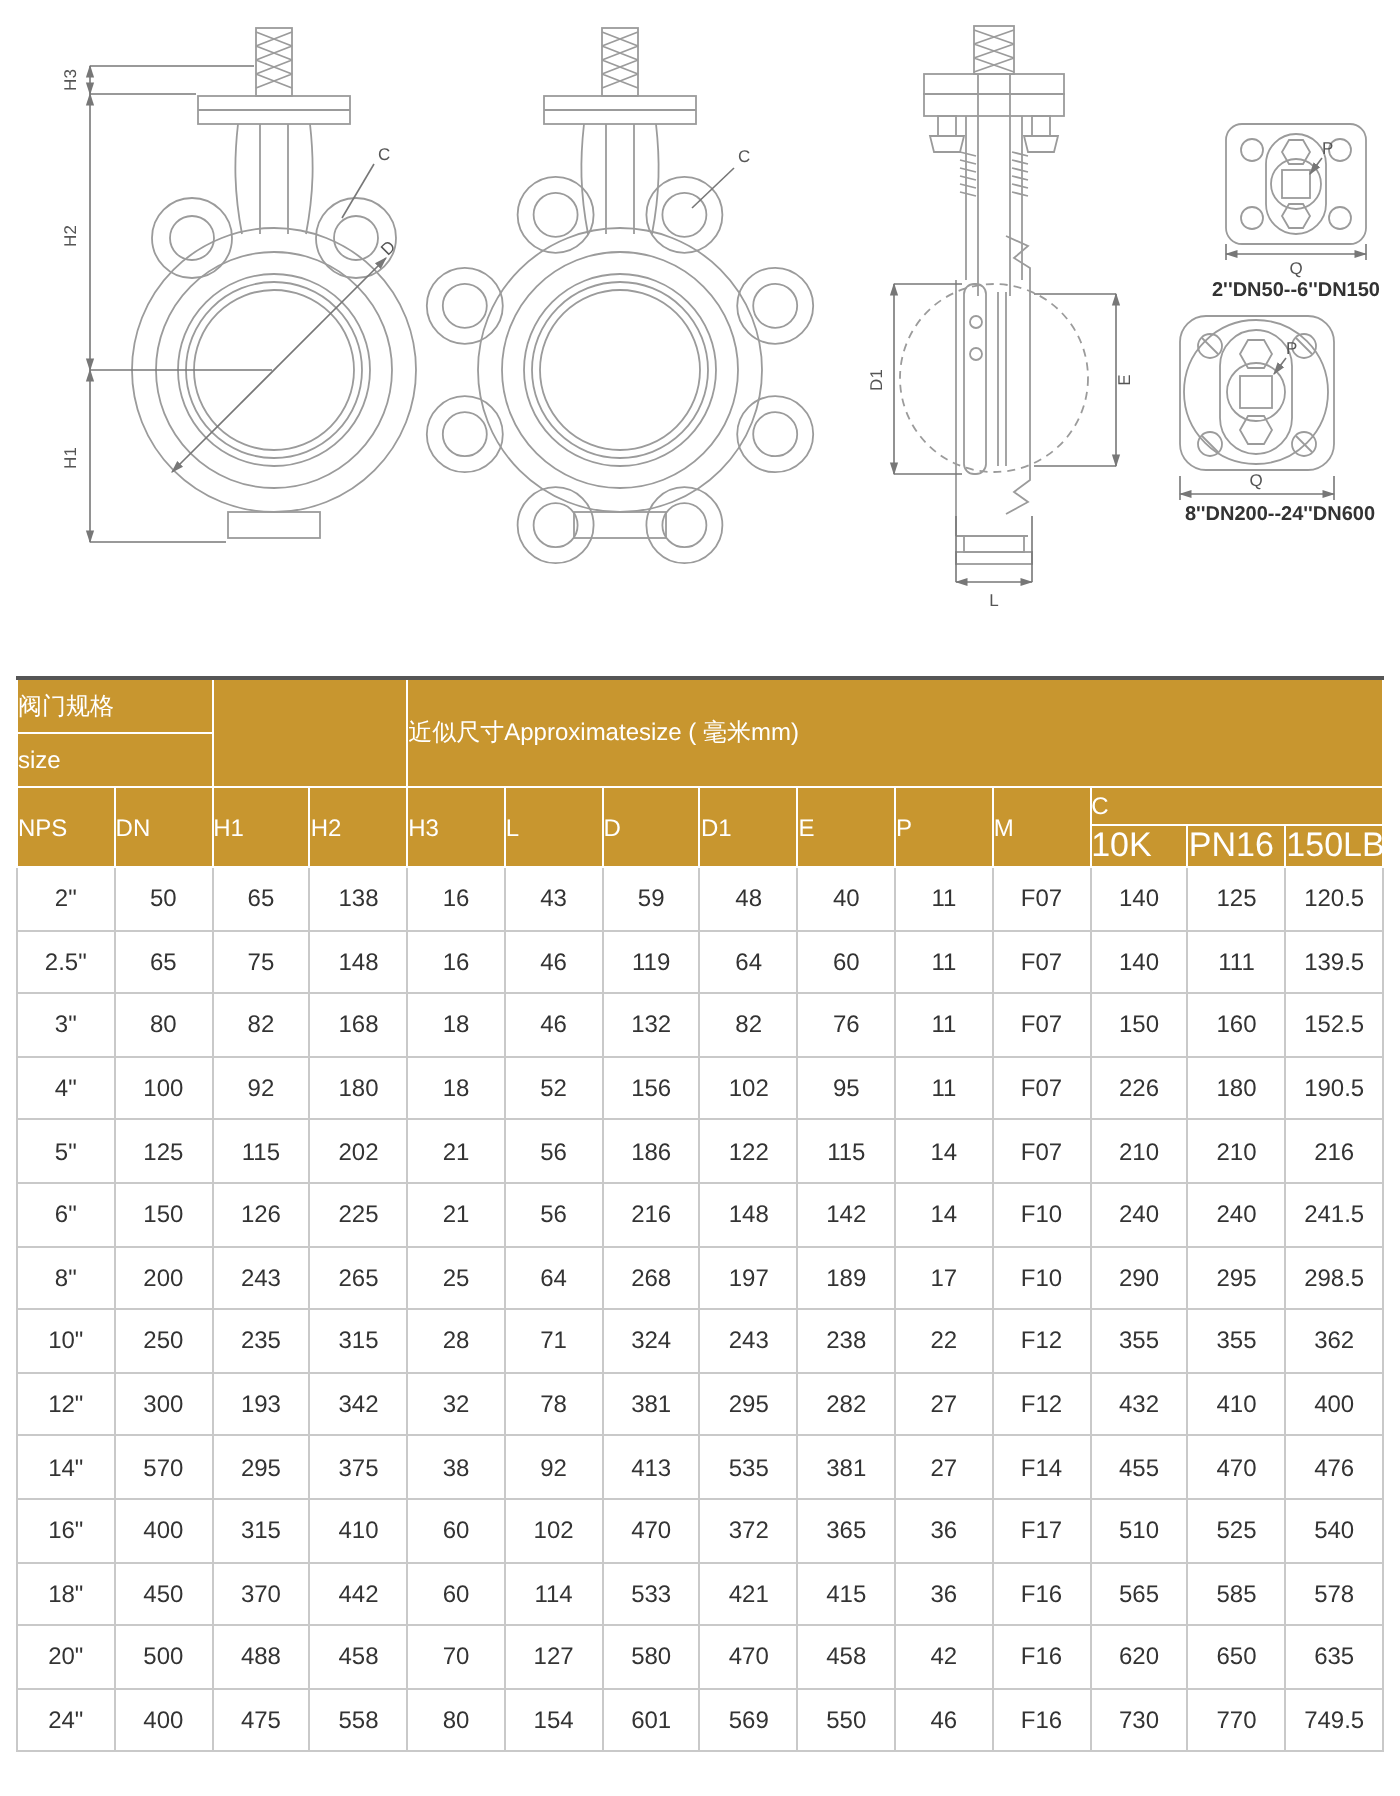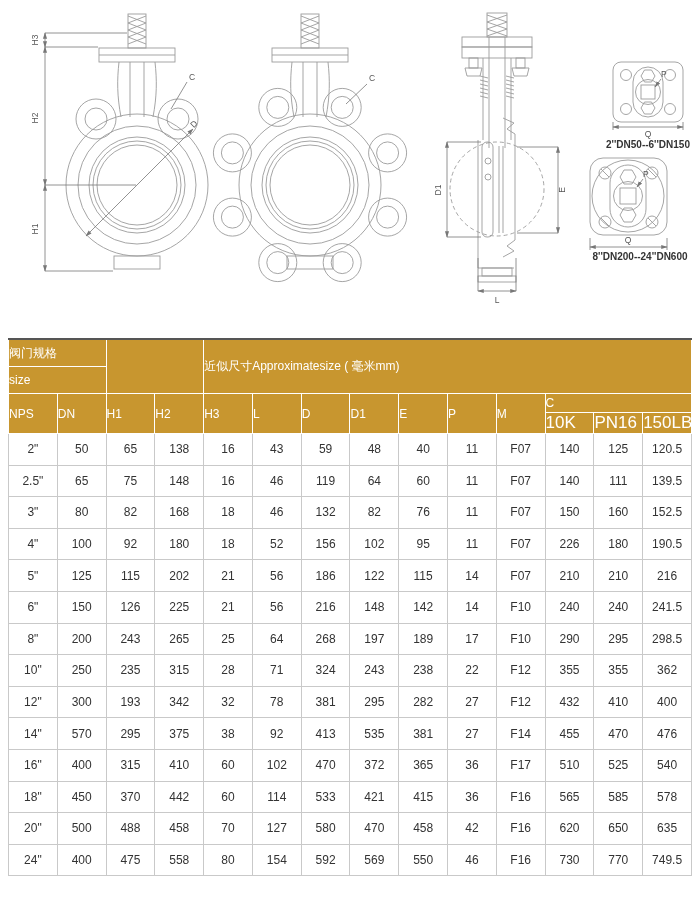--- a/index.html
+++ b/index.html
@@ -450,21 +450,21 @@
           <td>650</td>
           <td>635</td>
         </tr>
         <tr>
           <td>24"</td>
           <td>400</td>
           <td>475</td>
           <td>558</td>
           <td>80</td>
           <td>154</td>
-          <td>592</td>
+          <td>601</td>
           <td>569</td>
           <td>550</td>
           <td>46</td>
           <td>F16</td>
           <td>730</td>
           <td>770</td>
           <td>749.5</td>
         </tr>
       </tbody>
   </table>

